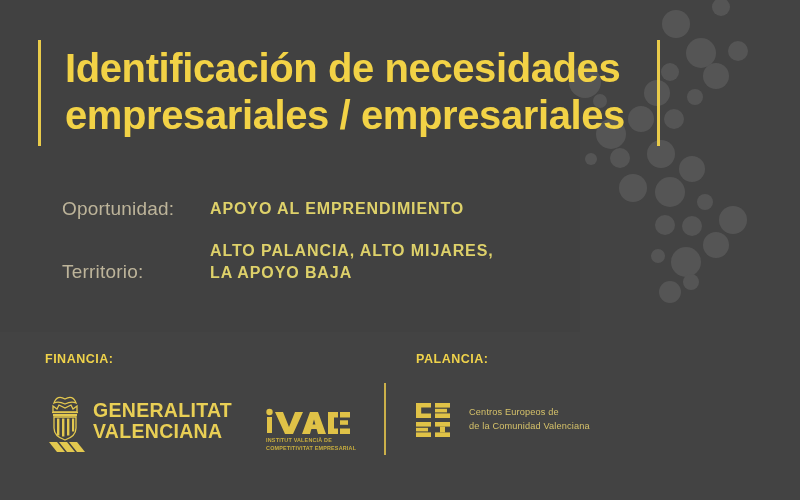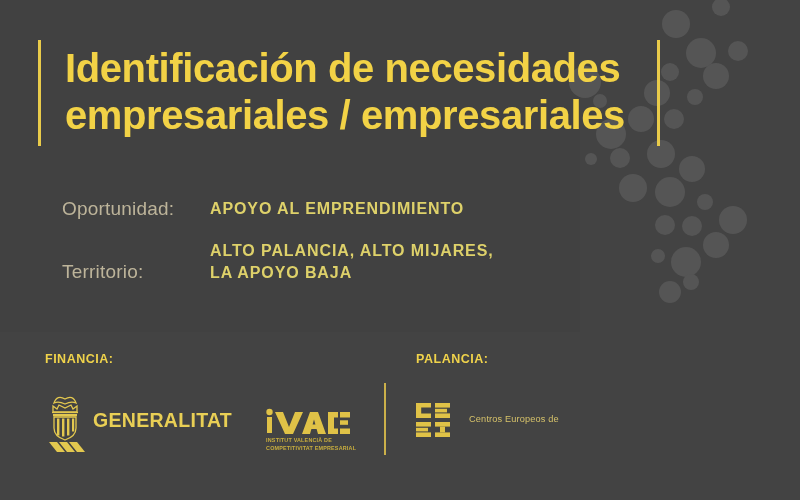--- a/index.html
+++ b/index.html
@@ -241,20 +241,21 @@
           </g>
 
           <g fill="#e3c84f">
             <path d="M4 52 L12 52 L20 62 L12 62 Z"></path>
             <path d="M14 52 L22 52 L30 62 L22 62 Z"></path>
             <path d="M24 52 L32 52 L40 62 L32 62 Z"></path>
           </g>
         </svg>
         <div id="gva-wordmark">
           <div>GENERALITAT</div>
+          <div>VALENCIANA</div>
         </div>
       </div>
 
       <div id="ivace-logo">
         <svg id="ivace-mark" viewBox="0 0 84 26" aria-hidden="true">
           <g fill="#e0c247">
 
             <rect x="1" y="9" width="5" height="16"></rect>
             <circle cx="3.5" cy="4" r="3.2"></circle>
 
@@ -300,17 +301,18 @@
           <rect x="0" y="24.8" width="12" height="3.6"></rect>
           <rect x="0" y="29.4" width="15" height="4.6"></rect>
 
           <rect x="19" y="19" width="15" height="4.6"></rect>
           <rect x="24" y="23.6" width="5" height="5.8"></rect>
           <rect x="19" y="29.4" width="15" height="4.6"></rect>
         </g>
       </svg>
       <div id="ceei-text">
         <div>Centros Europeos de</div>
+        <div>de la Comunidad Valenciana</div>
       </div>
     </div>
   </div>
 
 </div>
 
 </body></html>

